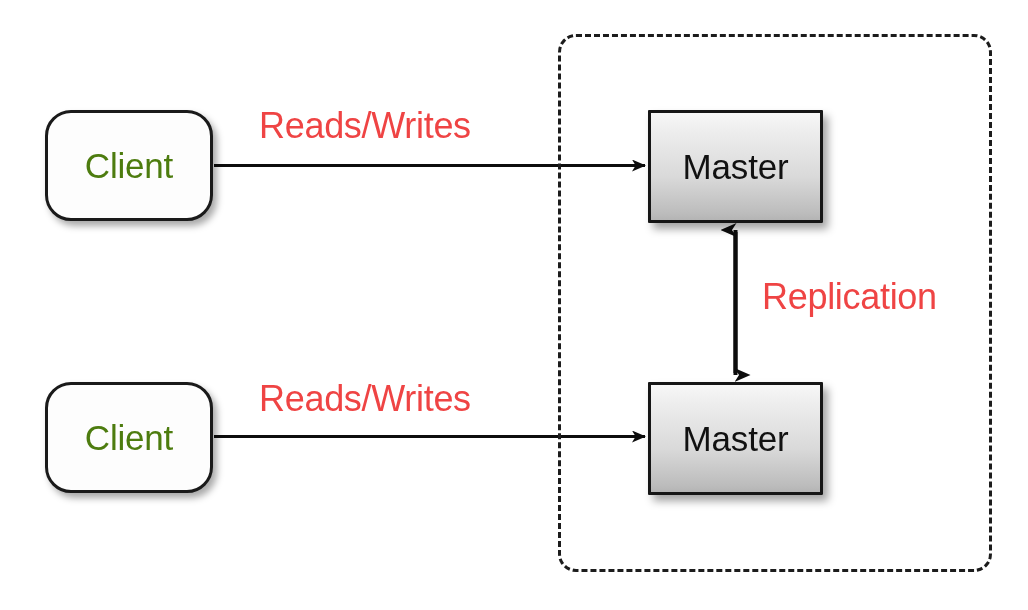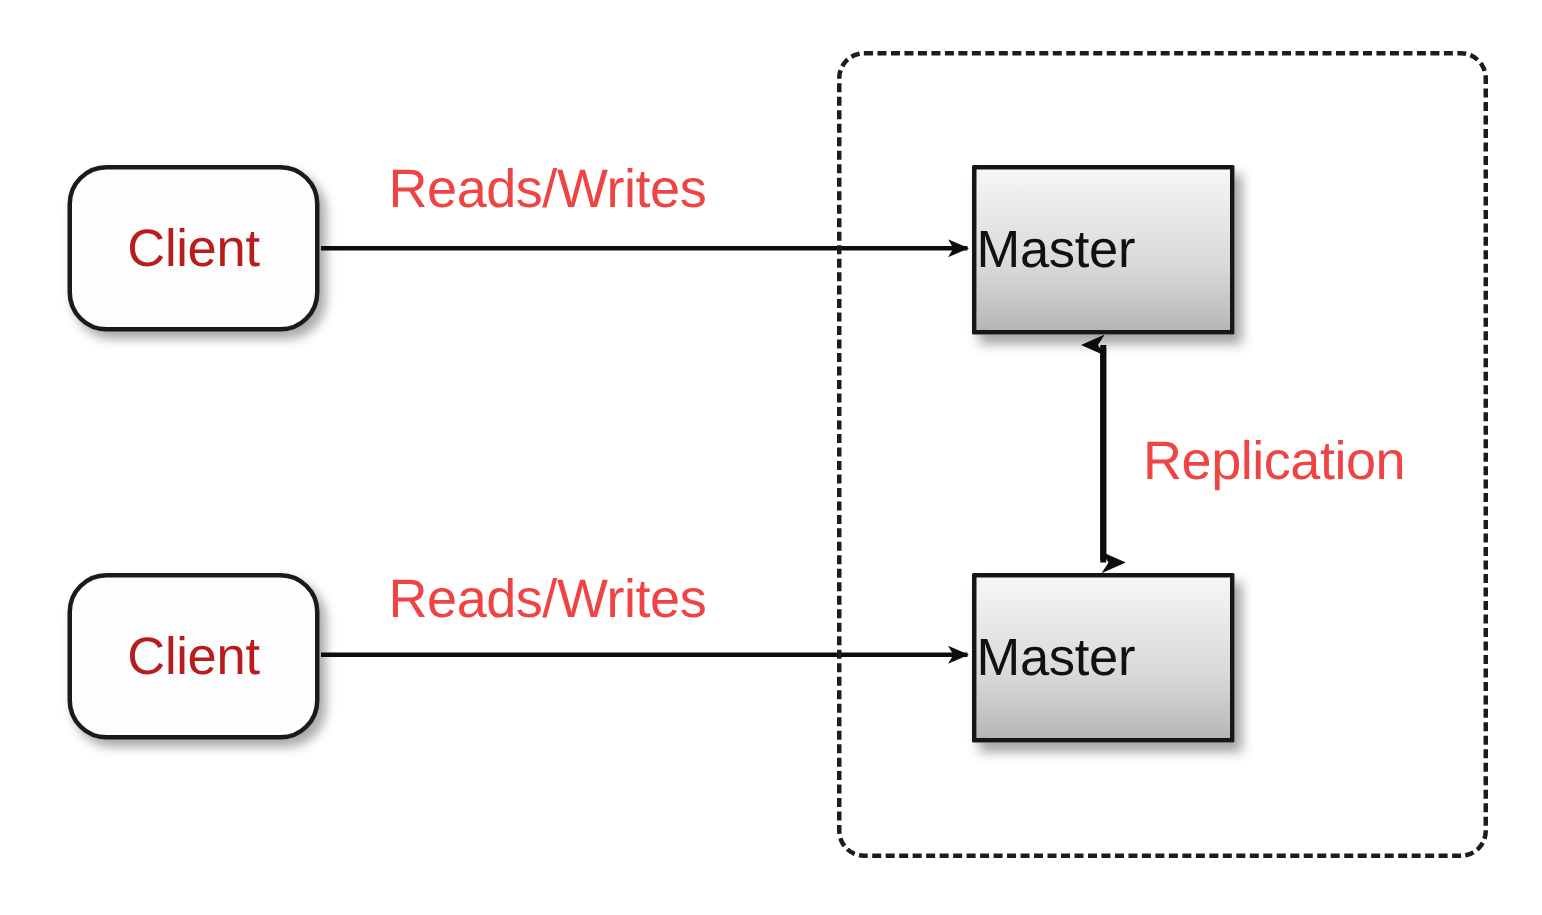--- a/index.html
+++ b/index.html
@@ -38,39 +38,40 @@
     border: 3px solid #1a1a1a;
     border-radius: 26px;
     box-shadow: 4px 5px 7px rgba(0,0,0,0.34);
     display: flex;
     align-items: center;
     justify-content: center;
     z-index: 4;
   }
   .client-node .node-label {
     font-size: 35px;
-    color: #b91c1c;
+    color: #4d7c0f;
     line-height: 1;
     letter-spacing: -0.2px;
   }
   #client-top  { left: 45px; top: 110px; }
   #client-bottom { left: 45px; top: 382px; }
 
   
   .master-node {
     position: absolute;
     box-sizing: border-box;
     width: 175px;
     height: 113px;
     background: linear-gradient(to bottom, #f7f7f7 0%, #ededed 18%, #d9d9d9 60%, #bcbcbc 94%, #b4b4b4 100%);
     border: 3px solid #161616;
     border-radius: 1px;
     box-shadow: 5px 6px 8px rgba(0,0,0,0.36);
     display: flex;
     align-items: center;
+    justify-content: center;
     z-index: 4;
   }
   .master-node .node-label {
     font-size: 35px;
     color: #111111;
     line-height: 1;
     letter-spacing: -0.2px;
   }
   #master-top    { left: 648px; top: 110px; }
   #master-bottom { left: 648px; top: 382px; }
@@ -80,21 +81,21 @@
     position: absolute;
     font-size: 36px;
     color: #ef4444;
     line-height: 1;
     white-space: nowrap;
     letter-spacing: -0.3px;
     z-index: 5;
   }
   #label-reads-writes-top    { left: 259px; top: 108px; }
   #label-reads-writes-bottom { left: 259px; top: 381px; }
-  #label-replication         { left: 762px; top: 289px; }
+  #label-replication         { left: 762px; top: 279px; }
 
   
   #replication-group {
     position: absolute;
     left: 558px;
     top: 34px;
     width: 434px;
     height: 538px;
     box-sizing: border-box;
     border: 3px dashed #1c1c1c;

